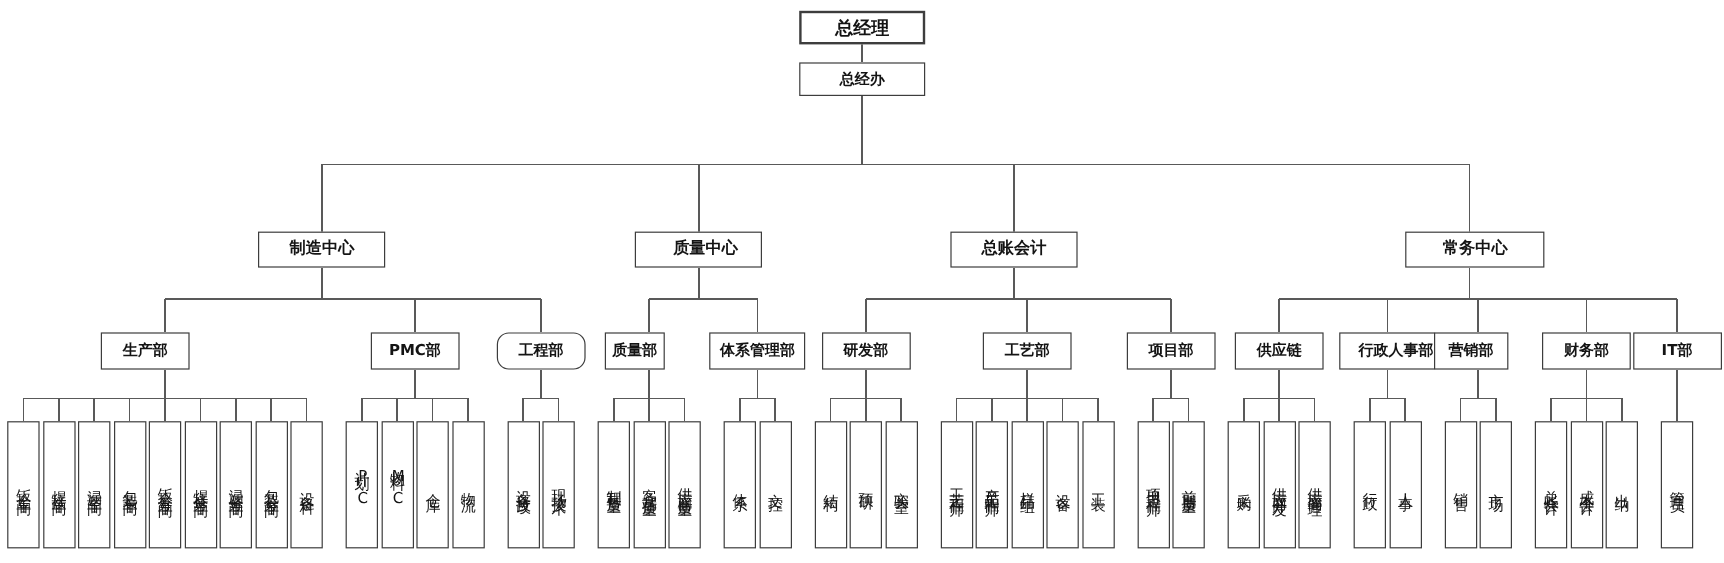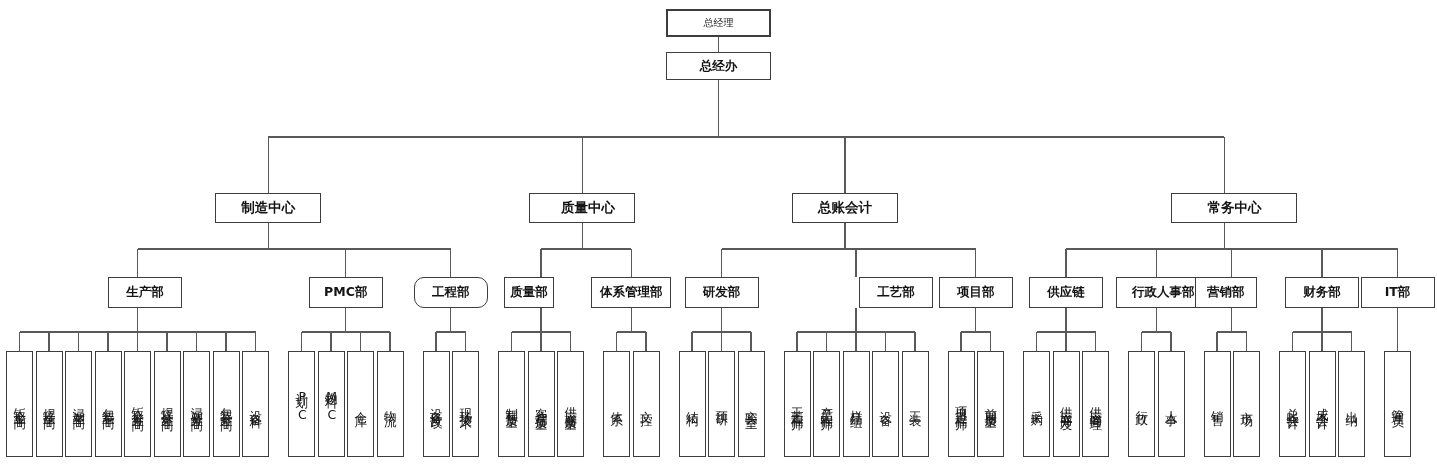--- a/index.html
+++ b/index.html
@@ -15,21 +15,21 @@
     position:absolute;
     box-sizing:border-box;
     background:#ffffff;
     border:1.5px solid #3d3d3d;
     color:#141414;
     display:flex;align-items:center;justify-content:center;
     text-align:center;
     white-space:nowrap;
     line-height:1;
   }
-  .root{font-size:10px;font-weight:400;border-width:2px;}
+  .root{font-size:15px;font-weight:700;border-width:2px;}
   .office{font-size:12.5px;font-weight:700;}
   .center{font-size:13.5px;font-weight:700;}
   .dept{font-size:12.5px;font-weight:700;}
   .unit{
     font-size:12.5px;font-weight:400;
     writing-mode:vertical-rl;
     text-orientation:upright;
     letter-spacing:3px;
     white-space:normal;
   }
@@ -131,21 +131,21 @@
       <line x1="1322" y1="332" x2="1322" y2="351" stroke="#595959" stroke-width="1.2" shape-rendering="crispEdges"></line>
       <line x1="1351.5" y1="332" x2="1351.5" y2="351" stroke="#595959" stroke-width="1.2" shape-rendering="crispEdges"></line>
       <line x1="1397.5" y1="249" x2="1397.5" y2="277" stroke="#595959" stroke-width="1.2" shape-rendering="crispEdges"></line>
       <line x1="1397.5" y1="308" x2="1397.5" y2="332" stroke="#595959" stroke-width="1.2" shape-rendering="crispEdges"></line>
       <line x1="1397.5" y1="332" x2="1397.5" y2="351" stroke="#595959" stroke-width="1.2" shape-rendering="crispEdges"></line>
     </svg>
   <div id="nodes">
       <div class="node root" style="left: 666px; top: 9px; width: 105px; height: 28px;">总经理</div>
       <div class="node office" style="left: 666px; top: 52px; width: 105px; height: 28px;">总经办</div>
       <div class="node center" style="left: 215.312px; top: 193px; width: 106px; height: 30px;">制造中心</div>
-      <div class="node dept" style="left: 108px; top: 277px; width: 74px; height: 31px;">生产部</div>
+      <div class="node dept" style="left: 84px; top: 277px; width: 74px; height: 31px;">生产部</div>
       <div class="node unit" style="left: 6px; top: 351px; width: 27px; height: 106px;">钣金车间</div>
       <div class="node unit" style="left: 35.5px; top: 351px; width: 27px; height: 106px;">焊接车间</div>
       <div class="node unit" style="left: 65px; top: 351px; width: 27px; height: 106px;">浸塑车间</div>
       <div class="node unit" style="left: 94.5px; top: 351px; width: 27px; height: 106px;">包装车间</div>
       <div class="node unit" style="left: 124px; top: 351px; width: 27px; height: 106px;">钣金分车间</div>
       <div class="node unit" style="left: 153.5px; top: 351px; width: 27px; height: 106px;">焊接分车间</div>
       <div class="node unit" style="left: 183px; top: 351px; width: 27px; height: 106px;">浸塑分车间</div>
       <div class="node unit" style="left: 212.5px; top: 351px; width: 27px; height: 106px;">包装分车间</div>
       <div class="node unit" style="left: 242px; top: 351px; width: 27px; height: 106px;">设备科</div>
       <div class="node dept" style="left: 308.75px; top: 277px; width: 74px; height: 31px;">PMC部</div>
@@ -162,30 +162,30 @@
       <div class="node unit" style="left: 527.5px; top: 351px; width: 27px; height: 106px;">客户端质量</div>
       <div class="node unit" style="left: 557px; top: 351px; width: 27px; height: 106px;">供应商质量</div>
       <div class="node dept" style="left: 591.25px; top: 277px; width: 80px; height: 31px;">体系管理部</div>
       <div class="node unit" style="left: 603px; top: 351px; width: 27px; height: 106px;">体系</div>
       <div class="node unit" style="left: 632.5px; top: 351px; width: 27px; height: 106px;">文控</div>
       <div class="node center" style="left: 791.938px; top: 193px; width: 106px; height: 30px;">总账会计</div>
       <div class="node dept" style="left: 684.5px; top: 277px; width: 74px; height: 31px;">研发部</div>
       <div class="node unit" style="left: 678.5px; top: 351px; width: 27px; height: 106px;">结构</div>
       <div class="node unit" style="left: 708px; top: 351px; width: 27px; height: 106px;">预研</div>
       <div class="node unit" style="left: 737.5px; top: 351px; width: 27px; height: 106px;">实验室</div>
-      <div class="node dept" style="left: 819px; top: 277px; width: 74px; height: 31px; margin-left: 40px;">工艺部</div>
+      <div class="node dept" style="left: 819px; top: 277px; width: 74px; height: 31px;">工艺部</div>
       <div class="node unit" style="left: 783.5px; top: 351px; width: 27px; height: 106px;">工艺工程师</div>
       <div class="node unit" style="left: 813px; top: 351px; width: 27px; height: 106px;">产品工程师</div>
       <div class="node unit" style="left: 842.5px; top: 351px; width: 27px; height: 106px;">样品组</div>
       <div class="node unit" style="left: 872px; top: 351px; width: 27px; height: 106px;">设备</div>
       <div class="node unit" style="left: 901.5px; top: 351px; width: 27px; height: 106px;">工装</div>
       <div class="node dept" style="left: 938.75px; top: 277px; width: 74px; height: 31px;">项目部</div>
       <div class="node unit" style="left: 947.5px; top: 351px; width: 27px; height: 106px;">项目工程师</div>
       <div class="node unit" style="left: 977px; top: 351px; width: 27px; height: 106px;">前期质量</div>
-      <div class="node center" style="left: 1171.38px; top: 193px; width: 126px; height: 30px;">常务中心</div>
+      <div class="node center" style="left: 1171.38px; top: 193px; width: 116px; height: 30px;">常务中心</div>
       <div class="node dept" style="left: 1029px; top: 277px; width: 74px; height: 31px;">供应链</div>
       <div class="node unit" style="left: 1023px; top: 351px; width: 27px; height: 106px;">采购</div>
       <div class="node unit" style="left: 1052.5px; top: 351px; width: 27px; height: 106px;">供应商开发</div>
       <div class="node unit" style="left: 1082px; top: 351px; width: 27px; height: 106px;">供应商管理</div>
       <div class="node dept" style="left: 1116.25px; top: 277px; width: 80px; height: 31px; padding-left: 14px;">行政人事部</div>
       <div class="node unit" style="left: 1128px; top: 351px; width: 27px; height: 106px;">行政</div>
       <div class="node unit" style="left: 1157.5px; top: 351px; width: 27px; height: 106px;">人事</div>
       <div class="node dept" style="left: 1194.75px; top: 277px; width: 62px; height: 31px;">营销部</div>
       <div class="node unit" style="left: 1203.5px; top: 351px; width: 27px; height: 106px;">销售</div>
       <div class="node unit" style="left: 1233px; top: 351px; width: 27px; height: 106px;">市场</div>

